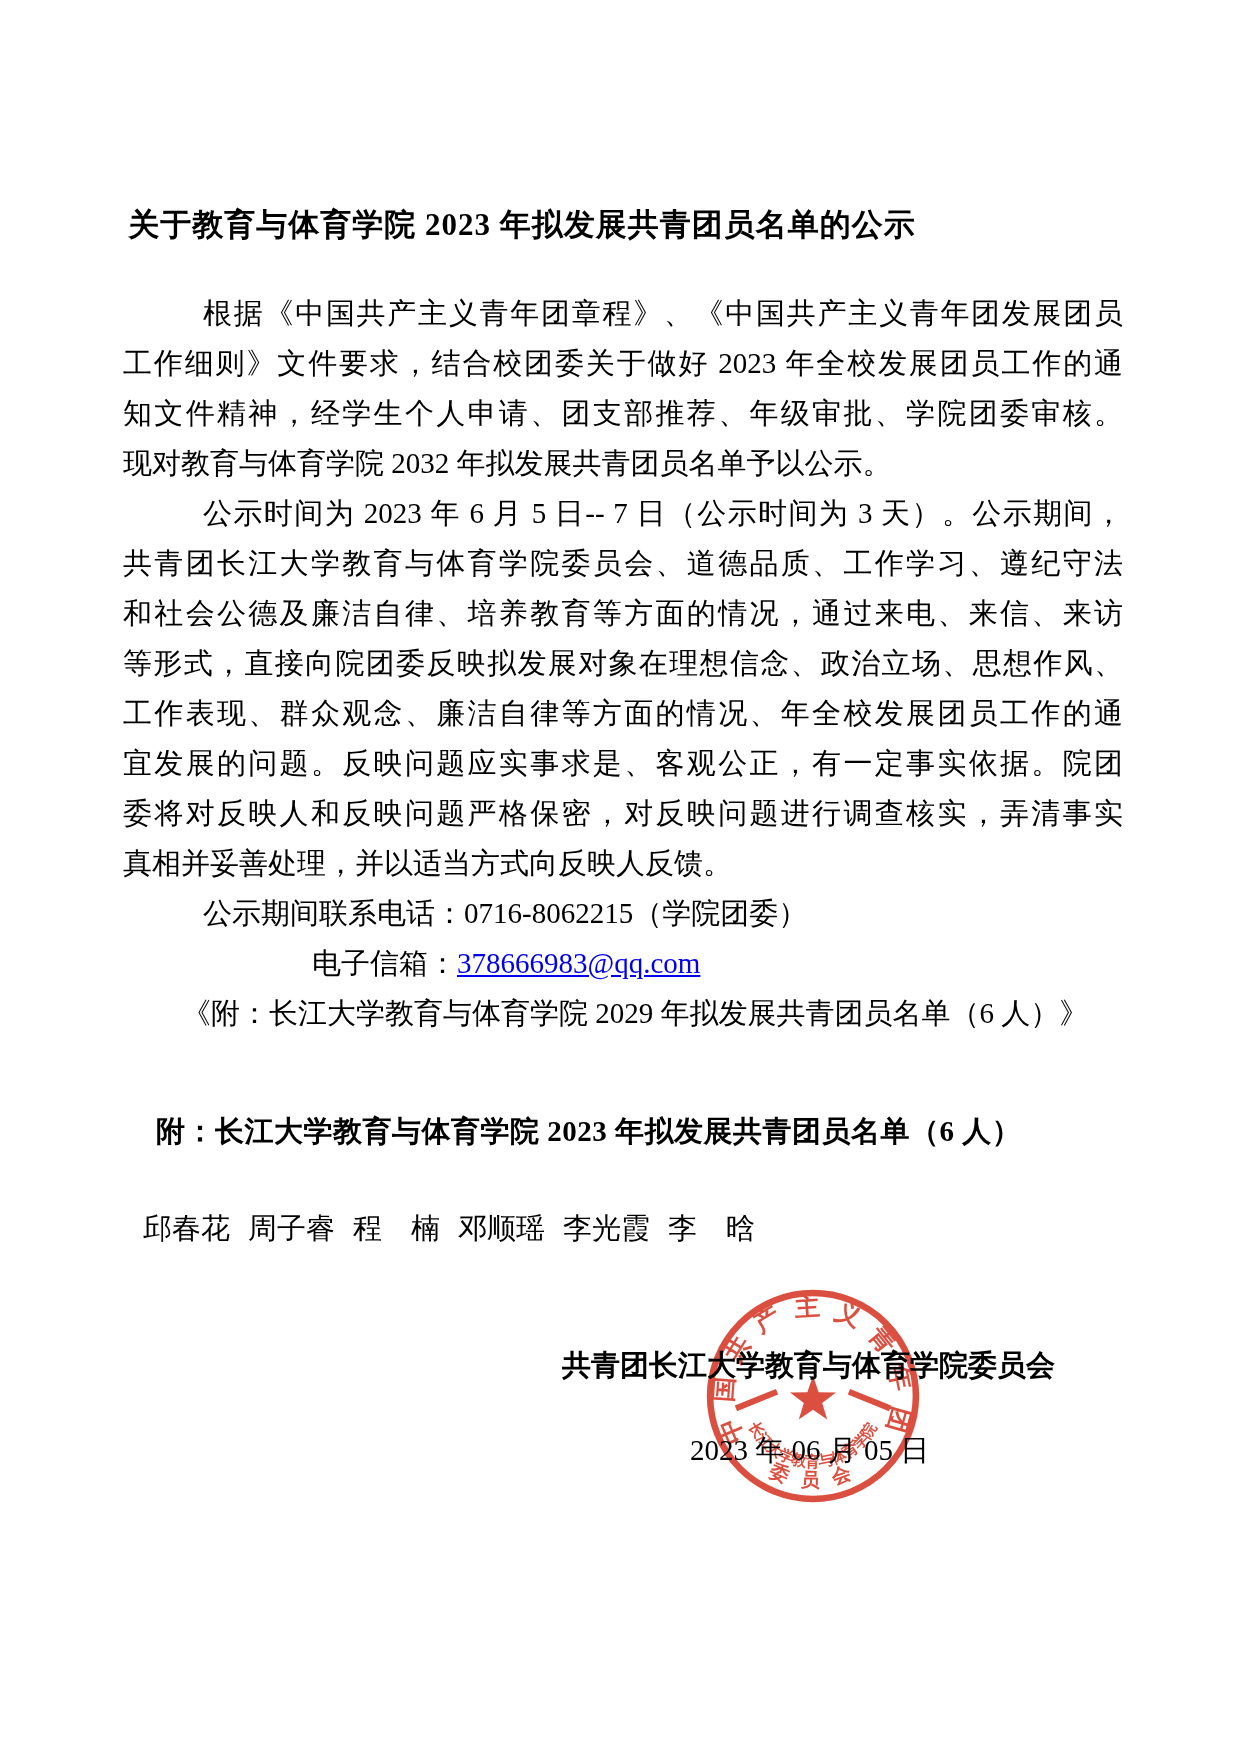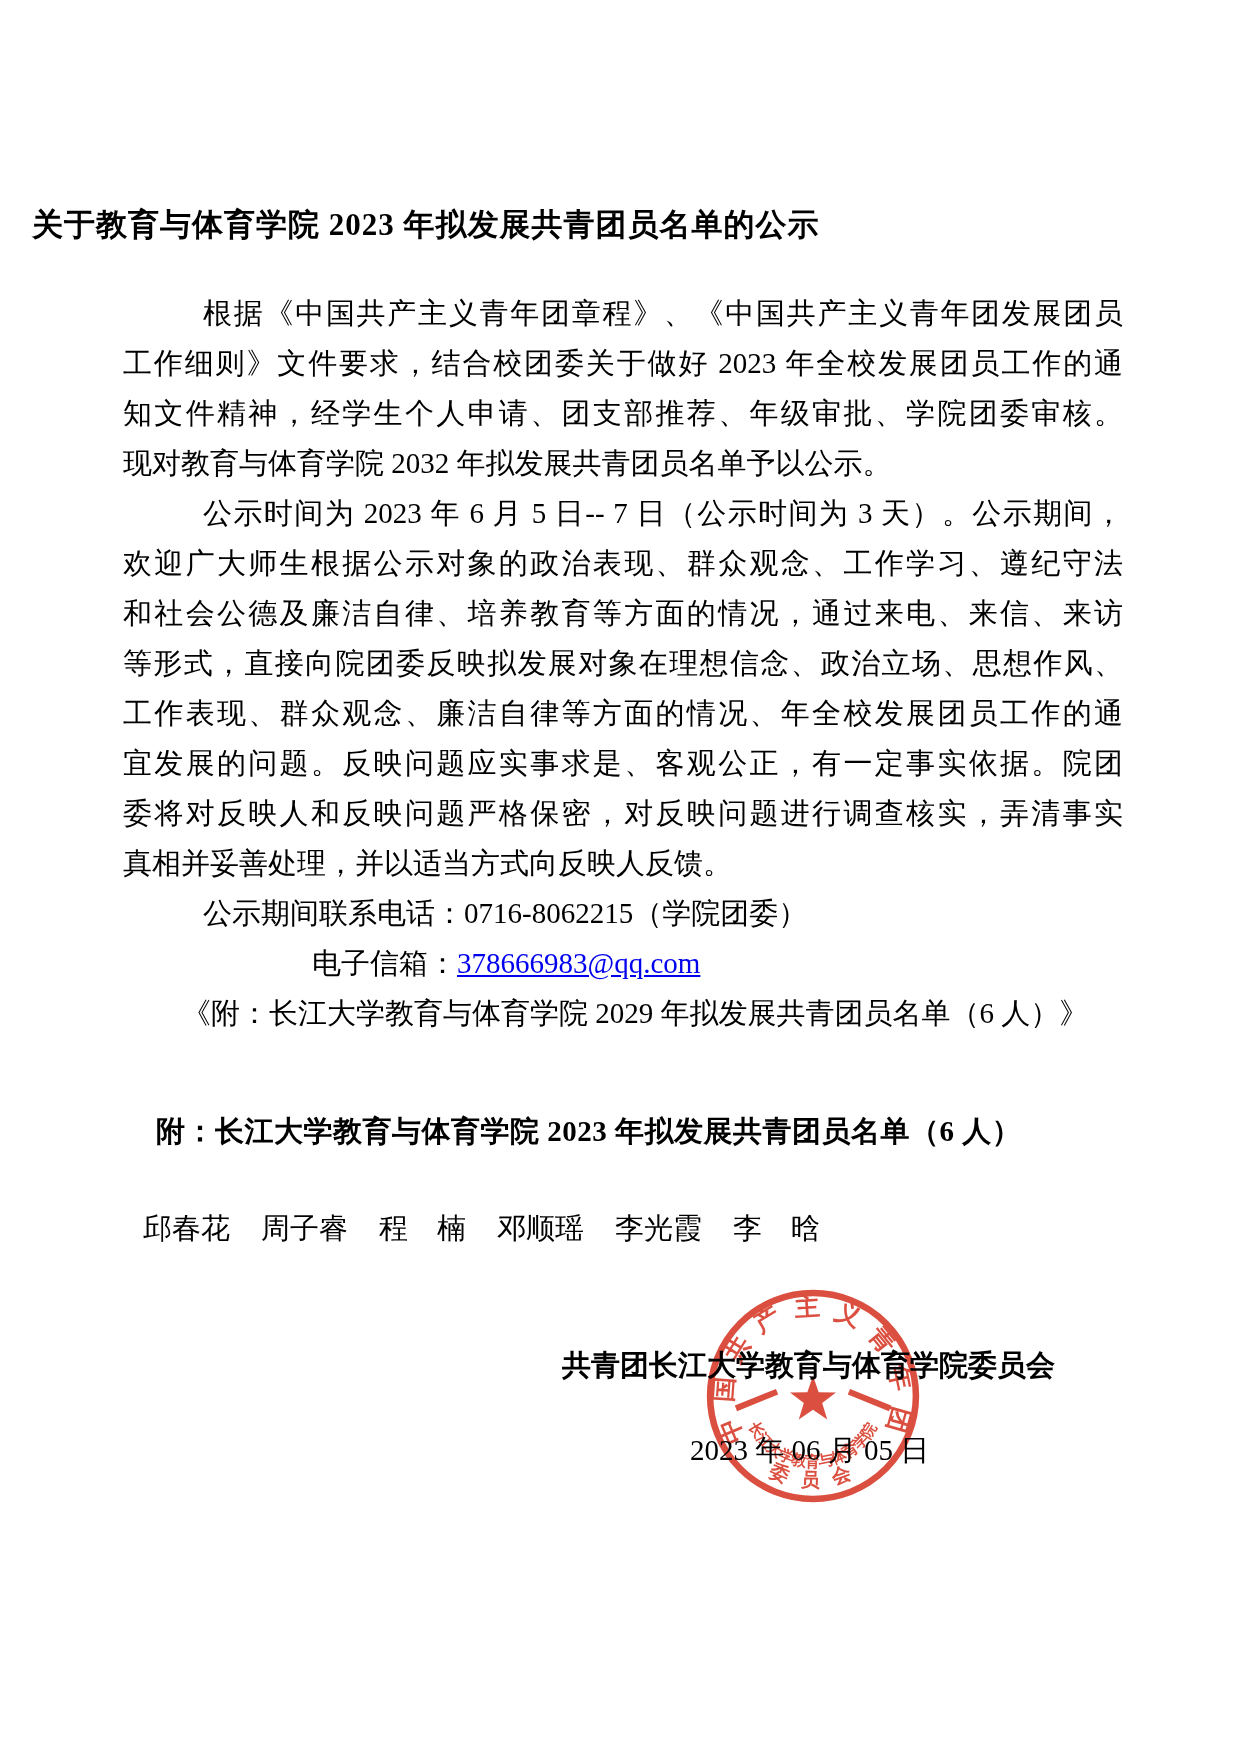--- a/index.html
+++ b/index.html
@@ -7,25 +7,24 @@
     position:relative;
     width:1240px;height:1754px;
     margin:0 auto;
     background:#ffffff;
     font-family:"Liberation Serif","DejaVu Serif",serif;
     color:#000;
     overflow:hidden;
   }
   .doc-title{
     position:absolute;top:196px;left:0;width:1044px;
-    text-align:left;
+    text-align:center;
     font-size:31px;font-weight:bold;
     letter-spacing:1px;
     line-height:58px;
-    padding-left:32px;
   }
   .body-block{
     position:absolute;top:288px;left:123px;width:1000px;
     font-size:29px;
   }
   .bline{
     line-height:50px;height:50px;white-space:nowrap;
   }
   .jline{
     text-align:justify;text-align-last:justify;text-justify:inter-character;white-space:normal;
@@ -36,21 +35,21 @@
   .indent-ref{text-indent:59px;}
   .email-link{color:#0000ee;text-decoration:underline;cursor:pointer;}
   .attach-heading{
     position:absolute;top:1104px;left:120px;width:1050px;
     font-size:29px;font-weight:bold;letter-spacing:0.5px;
     line-height:54px;
     margin-left:36px;
   }
   .names-row{
     position:absolute;top:1203px;left:143px;
-    display:flex;gap:31px;
+    display:flex;gap:18px;
     font-size:29px;line-height:50px;white-space:pre;
   }
   .signature-line{
     position:absolute;top:1340px;left:562px;
     font-size:29px;line-height:50px;white-space:pre;font-weight:bold;
   }
   .date-line{
     position:absolute;top:1425px;left:690px;
     font-size:29px;line-height:50px;white-space:pre;
   }
@@ -69,21 +68,21 @@
   <div class="doc-title">关于教育与体育学院 2023 年拟发展共青团员名单的公示</div>
 
   <div class="body-block">
 
     <div class="bline jline indent1">根据《中国共产主义青年团章程》、《中国共产主义青年团发展团员</div>
     <div class="bline jline">工作细则》文件要求，结合校团委关于做好 2023 年全校发展团员工作的通</div>
     <div class="bline jline">知文件精神，经学生个人申请、团支部推荐、年级审批、学院团委审核。</div>
     <div class="bline">现对教育与体育学院 2032 年拟发展共青团员名单予以公示。</div>
 
     <div class="bline jline indent1">公示时间为 2023 年 6 月 5 日-- 7 日（公示时间为 3 天）。公示期间，</div>
-    <div class="bline jline">欢迎广大师生根据公示对象的政治表现、群众观念、工作学习、遵纪守法</div>
+    <div class="bline jline">共青团长江大学教育与体育学院委员会、道德品质、工作学习、遵纪守法</div>
     <div class="bline jline">和社会公德及廉洁自律、培养教育等方面的情况，通过来电、来信、来访</div>
     <div class="bline jline">等形式，直接向院团委反映拟发展对象在理想信念、政治立场、思想作风、</div>
     <div class="bline jline">工作表现、群众观念、廉洁自律等方面的情况、年全校发展团员工作的通</div>
     <div class="bline jline">宜发展的问题。反映问题应实事求是、客观公正，有一定事实依据。院团</div>
     <div class="bline jline">委将对反映人和反映问题严格保密，对反映问题进行调查核实，弄清事实</div>
     <div class="bline">真相并妥善处理，并以适当方式向反映人反馈。</div>
 
     <div class="bline indent1">公示期间联系电话：0716-8062215（学院团委）</div>
     <div class="bline indent-email"><span>电子信箱：</span><a class="email-link">378666983@qq.com</a></div>
     <div class="bline indent-ref">《附：长江大学教育与体育学院 2029 年拟发展共青团员名单（6 人）》</div>

